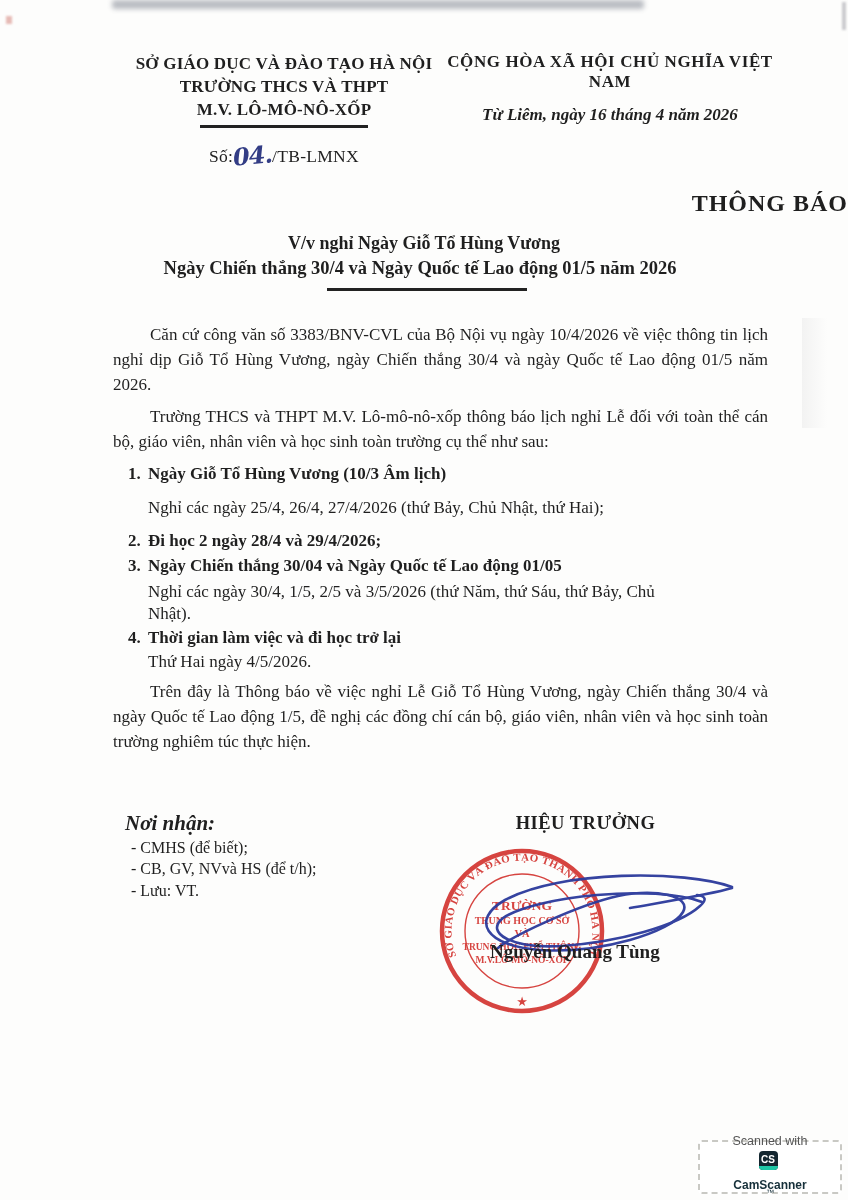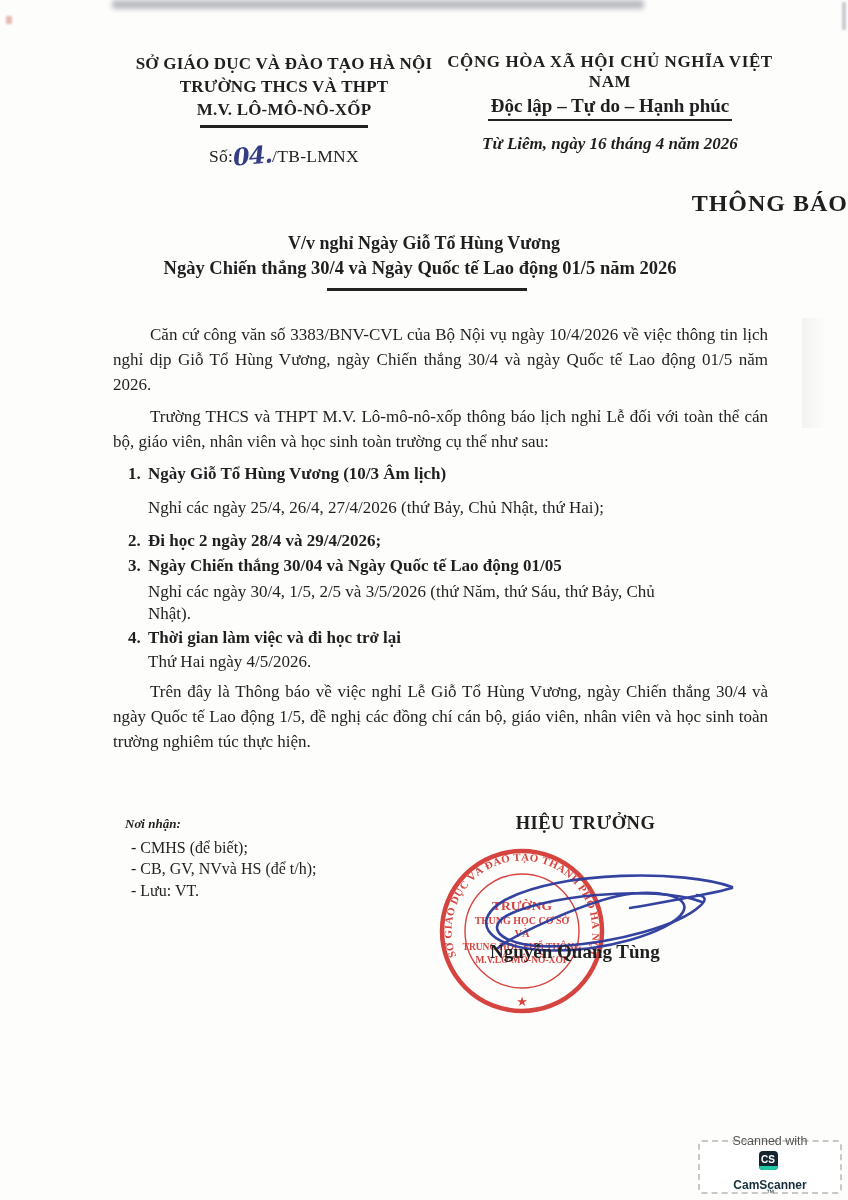--- a/index.html
+++ b/index.html
@@ -39,21 +39,21 @@
   .para{left:113px;width:655px;font-size:17px;line-height:25px;text-align:justify;
     text-indent:37px;}
   .p1{top:322px;} .p2{top:404px;} .p3{top:679px;}
   .item-h{left:128px;width:640px;font-size:17px;font-weight:bold;line-height:24px;}
   .item-h .num{display:inline-block;width:20px;font-weight:bold;}
   .item-d{left:148px;width:620px;font-size:17px;line-height:24px;}
   .ih1{top:462px;} .id1{top:496px;} .ih2{top:529px;} .ih3{top:554px;}
   .id3a{top:580px;} .id3b{top:602px;} .ih4{top:626px;} .id4{top:650px;}
   
   .recipients{left:125px;top:813px;font-size:16px;line-height:21.5px;}
-  .recipients .rt{font-weight:bold;font-style:italic;font-size:13px;margin-bottom:2px;}
+  .recipients .rt{font-weight:bold;font-style:italic;font-size:21px;margin-bottom:2px;}
   .recipients .ri{padding-left:6px;}
   .signer-title{left:478px;top:813px;width:215px;text-align:center;font-weight:bold;
     font-size:18.5px;letter-spacing:.5px;}
   .signer-name{left:490px;top:941px;width:210px;text-align:left;font-weight:bold;
     font-size:19px;z-index:6;}
   .stamp-svg{left:437px;top:846px;z-index:3;opacity:.9;}
   .sig-svg{left:450px;top:856px;z-index:5;}
   
   .cam-badge{left:698px;top:1140px;width:140px;height:50px;border:2px dashed #c9c9c4;
     border-radius:4px;background:#fff;display:flex;flex-direction:column;
@@ -82,21 +82,20 @@
     <div>TRƯỜNG THCS VÀ THPT</div>
     <div>M.V. LÔ-MÔ-NÔ-XỐP</div>
     <div class="hdr-left-rule"></div>
     <div class="doc-number">
       <span>Số:</span><span class="handwritten">04.</span><span>/TB-LMNX</span>
     </div>
   </div>
 
   <div class="abs hdr-right">
     <div class="nat1">CỘNG HÒA XÃ HỘI CHỦ NGHĨA VIỆT NAM</div>
-    <div><span class="nat2">Độc lập – Tự do – Hạnh phúc</span></div>
     <div class="dateline">Từ Liêm, ngày 16 tháng 4 năm 2026</div>
   </div>
 
   <div class="abs doc-title">THÔNG BÁO</div>
   <div class="abs doc-sub1">V/v nghỉ Ngày Giỗ Tổ Hùng Vương</div>
   <div class="abs doc-sub2">Ngày Chiến thắng 30/4 và Ngày Quốc tế Lao động 01/5 năm 2026</div>
   <div class="abs sub-rule"></div>
 
   <div class="abs para p1">Căn cứ công văn số 3383/BNV-CVL của Bộ Nội vụ ngày 10/4/2026 về việc thông tin lịch nghỉ dịp Giỗ Tổ Hùng Vương, ngày Chiến thắng 30/4 và ngày Quốc tế Lao động 01/5 năm 2026.</div>
   <div class="abs para p2">Trường THCS và THPT M.V. Lô-mô-nô-xốp thông báo lịch nghỉ Lễ đối với toàn thể cán bộ, giáo viên, nhân viên và học sinh toàn trường cụ thể như sau:</div>

